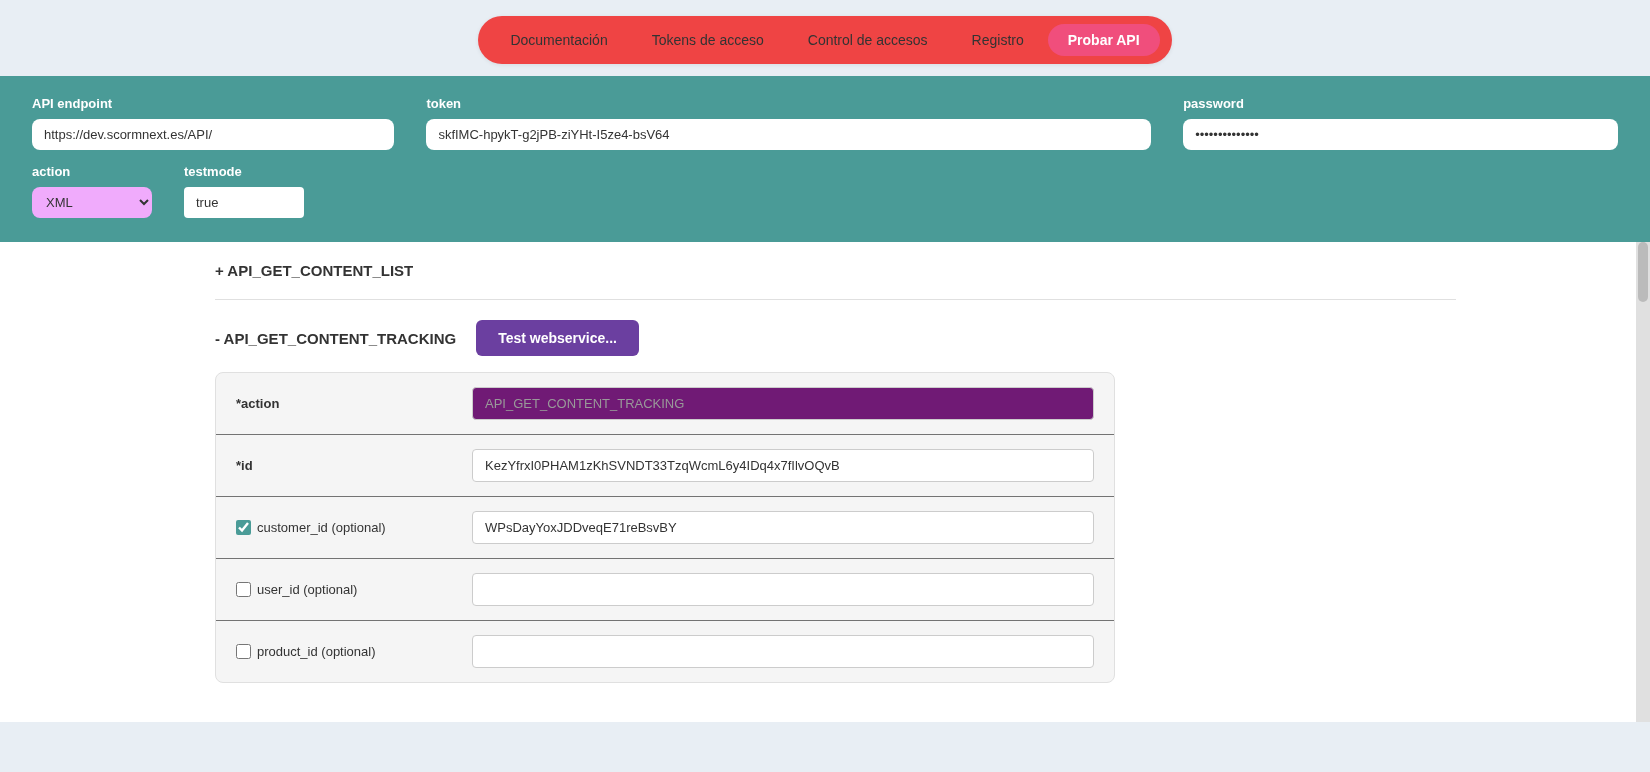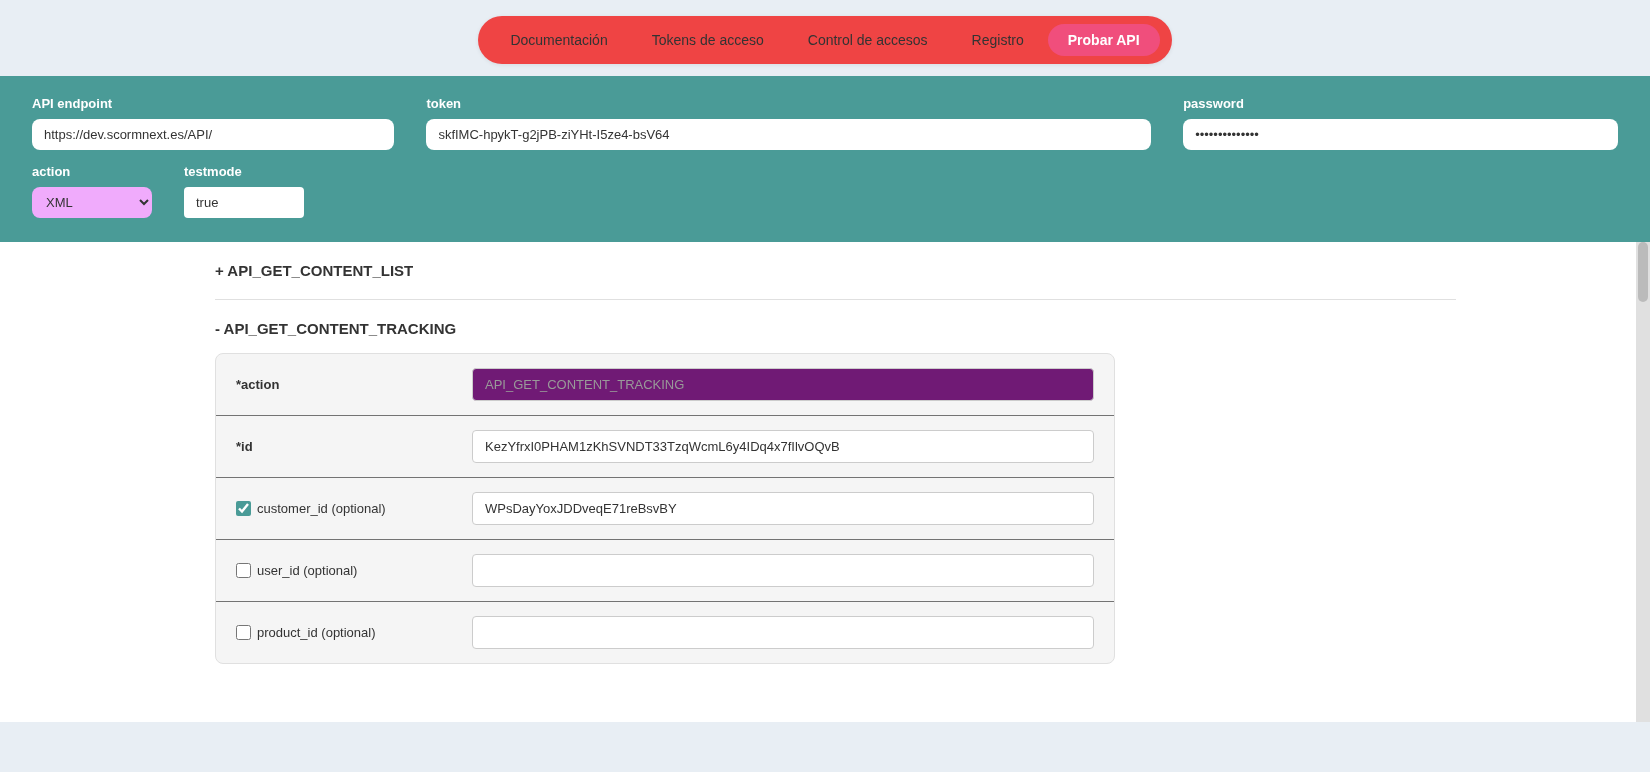--- a/index.html
+++ b/index.html
@@ -278,20 +278,21 @@
 
   <div class="content-inner">
 
     <div class="api-section">
       <div class="api-section-title">+ API_GET_CONTENT_LIST</div>
     </div>
 
     <div class="api-section-expanded">
       <div class="expanded-header">
         <span class="expanded-title">- API_GET_CONTENT_TRACKING</span>
+        <button class="test-btn">Test webservice...</button>
       </div>
 
       <div class="form-table">
 
         <div class="form-row">
           <div class="form-label required">
             <span>*action</span>
           </div>
           <input class="form-input" type="text" readonly="" value="API_GET_CONTENT_TRACKING" style="">
         </div>

